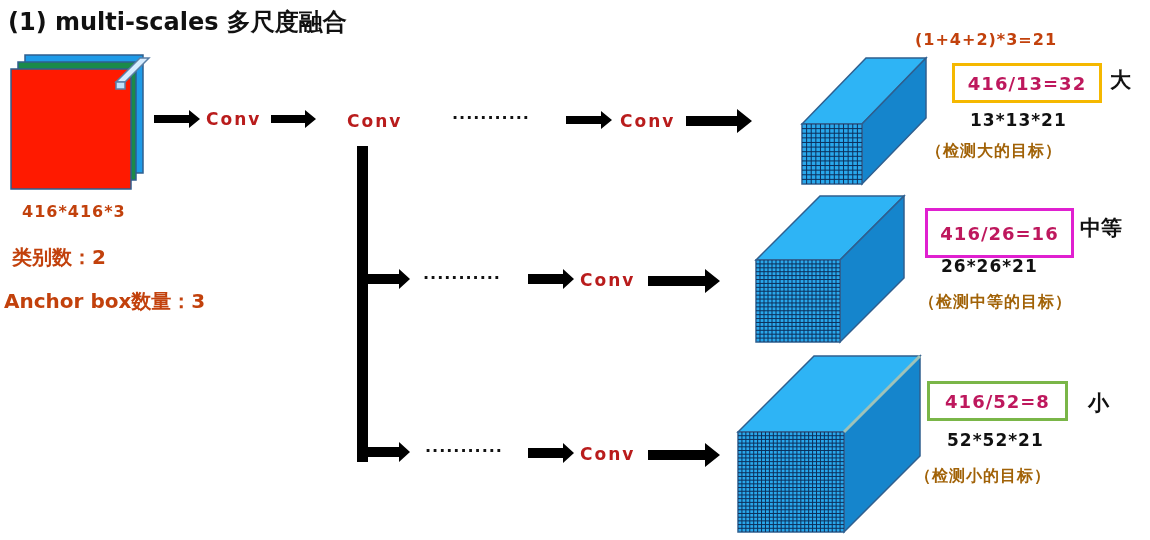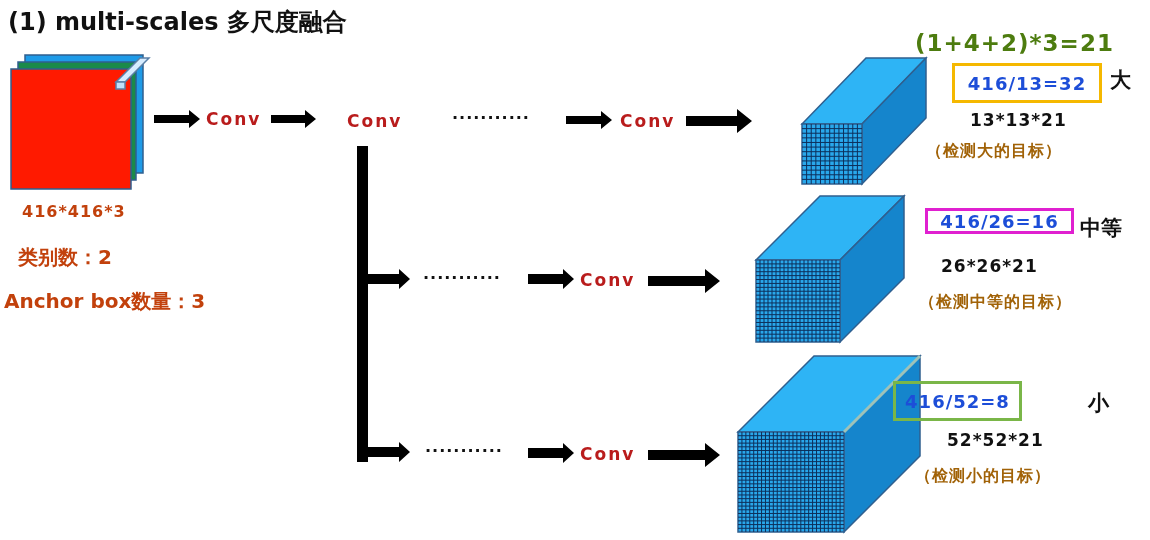--- a/index.html
+++ b/index.html
@@ -3,23 +3,23 @@
 <meta charset="utf-8">
 <style>
   html, body { margin: 0; padding: 0; background: #ffffff; }
   body { width: 1150px; height: 540px; position: relative; overflow: hidden;
          font-family: "DejaVu Sans", "Liberation Sans", sans-serif; }
   .abs { position: absolute; white-space: nowrap; }
   .title { left: 8px; top: 6px; font-size: 24px; font-weight: bold; color: #111; }
   .lbl { font-weight: bold; color: #c2410c; }
   .conv { font-size: 17px; font-weight: bold; letter-spacing: 2px; color: #b91c1c; }
   .dots { font-size: 16px; font-weight: bold; letter-spacing: 1px; color: #111; }
-  .formula { font-size: 23px; font-weight: bold; color: #4d7c0f; letter-spacing: 1px; }
+  .formula { font-size: 16px; font-weight: bold; color: #c2410c; letter-spacing: 1px; }
   .box { border: 3px solid; box-sizing: border-box; font-size: 18px; font-weight: bold;
-         color: #1d4ed8; display: flex; align-items: center; justify-content: center; letter-spacing: 1px; }
+         color: #be185d; display: flex; align-items: center; justify-content: center; letter-spacing: 1px; }
   .dim { font-size: 17px; font-weight: bold; color: #111; letter-spacing: 1px; }
   .detect { font-size: 16px; font-weight: bold; color: #a16207; letter-spacing: 1px; }
   .size { font-size: 21px; font-weight: bold; color: #111; }
   svg { position: absolute; left: 0; top: 0; }
 </style>
 </head>
 <body>
 
 <div class="abs title">(1) multi-scales 多尺度融合</div>
 
@@ -184,41 +184,41 @@
           <line x1="738" y1="524.5925925925926" x2="844" y2="524.5925925925926" stroke="#0d2f5a" stroke-width="1"></line>
           <line x1="840.0740740740741" y1="432" x2="840.0740740740741" y2="532" stroke="#0d2f5a" stroke-width="1"></line>
           <line x1="738" y1="528.2962962962963" x2="844" y2="528.2962962962963" stroke="#0d2f5a" stroke-width="1"></line>
         </g>
         <line x1="844" y1="432" x2="920" y2="356" stroke="#9fc2b8" stroke-width="3"></line>
       </g>
     </g>
 </svg>
 
 <div class="abs lbl" style="left:22px; top:202px; font-size:16px; letter-spacing:1px;">416*416*3</div>
-<div class="abs lbl" style="left:18px; top:244px; font-size:20px;">类别数：2</div>
+<div class="abs lbl" style="left:12px; top:244px; font-size:20px;">类别数：2</div>
 <div class="abs lbl" style="left:4px; top:288px; font-size:20px;">Anchor box数量：3</div>
 
 <div class="abs conv" style="left:206px; top:109px;">Conv</div>
 <div class="abs conv" style="left:347px; top:111px;">Conv</div>
 <div class="abs dots" style="left:452px; top:108px;">···········</div>
 <div class="abs conv" style="left:620px; top:111px;">Conv</div>
 
 <div class="abs dots" style="left:423px; top:268px;">···········</div>
 <div class="abs conv" style="left:580px; top:270px;">Conv</div>
 <div class="abs dots" style="left:425px; top:441px;">···········</div>
 <div class="abs conv" style="left:580px; top:444px;">Conv</div>
 
 <div class="abs formula" style="left:915px; top:30px;">(1+4+2)*3=21</div>
 
 <div class="abs box" style="left:952px; top:63px; width:150px; height:40px; border-color:#f5b800;">416/13=32</div>
 <div class="abs size" style="left:1110px; top:66px;">大</div>
 <div class="abs dim" style="left:970px; top:110px;">13*13*21</div>
 <div class="abs detect" style="left:926px; top:141px;">（检测大的目标）</div>
 
-<div class="abs box" style="left:925px; top:208px; width:149px; height:26px; border-color:#e020d0;">416/26=16</div>
+<div class="abs box" style="left:925px; top:208px; width:149px; height:50px; border-color:#e020d0;">416/26=16</div>
 <div class="abs size" style="left:1080px; top:214px;">中等</div>
 <div class="abs dim" style="left:941px; top:256px;">26*26*21</div>
 <div class="abs detect" style="left:919px; top:292px;">（检测中等的目标）</div>
 
-<div class="abs box" style="left:893px; top:381px; width:129px; height:40px; border-color:#7ab648;">416/52=8</div>
+<div class="abs box" style="left:927px; top:381px; width:141px; height:40px; border-color:#7ab648;">416/52=8</div>
 <div class="abs size" style="left:1088px; top:389px;">小</div>
 <div class="abs dim" style="left:947px; top:430px;">52*52*21</div>
 <div class="abs detect" style="left:915px; top:466px;">（检测小的目标）</div>
 
 </body></html>

